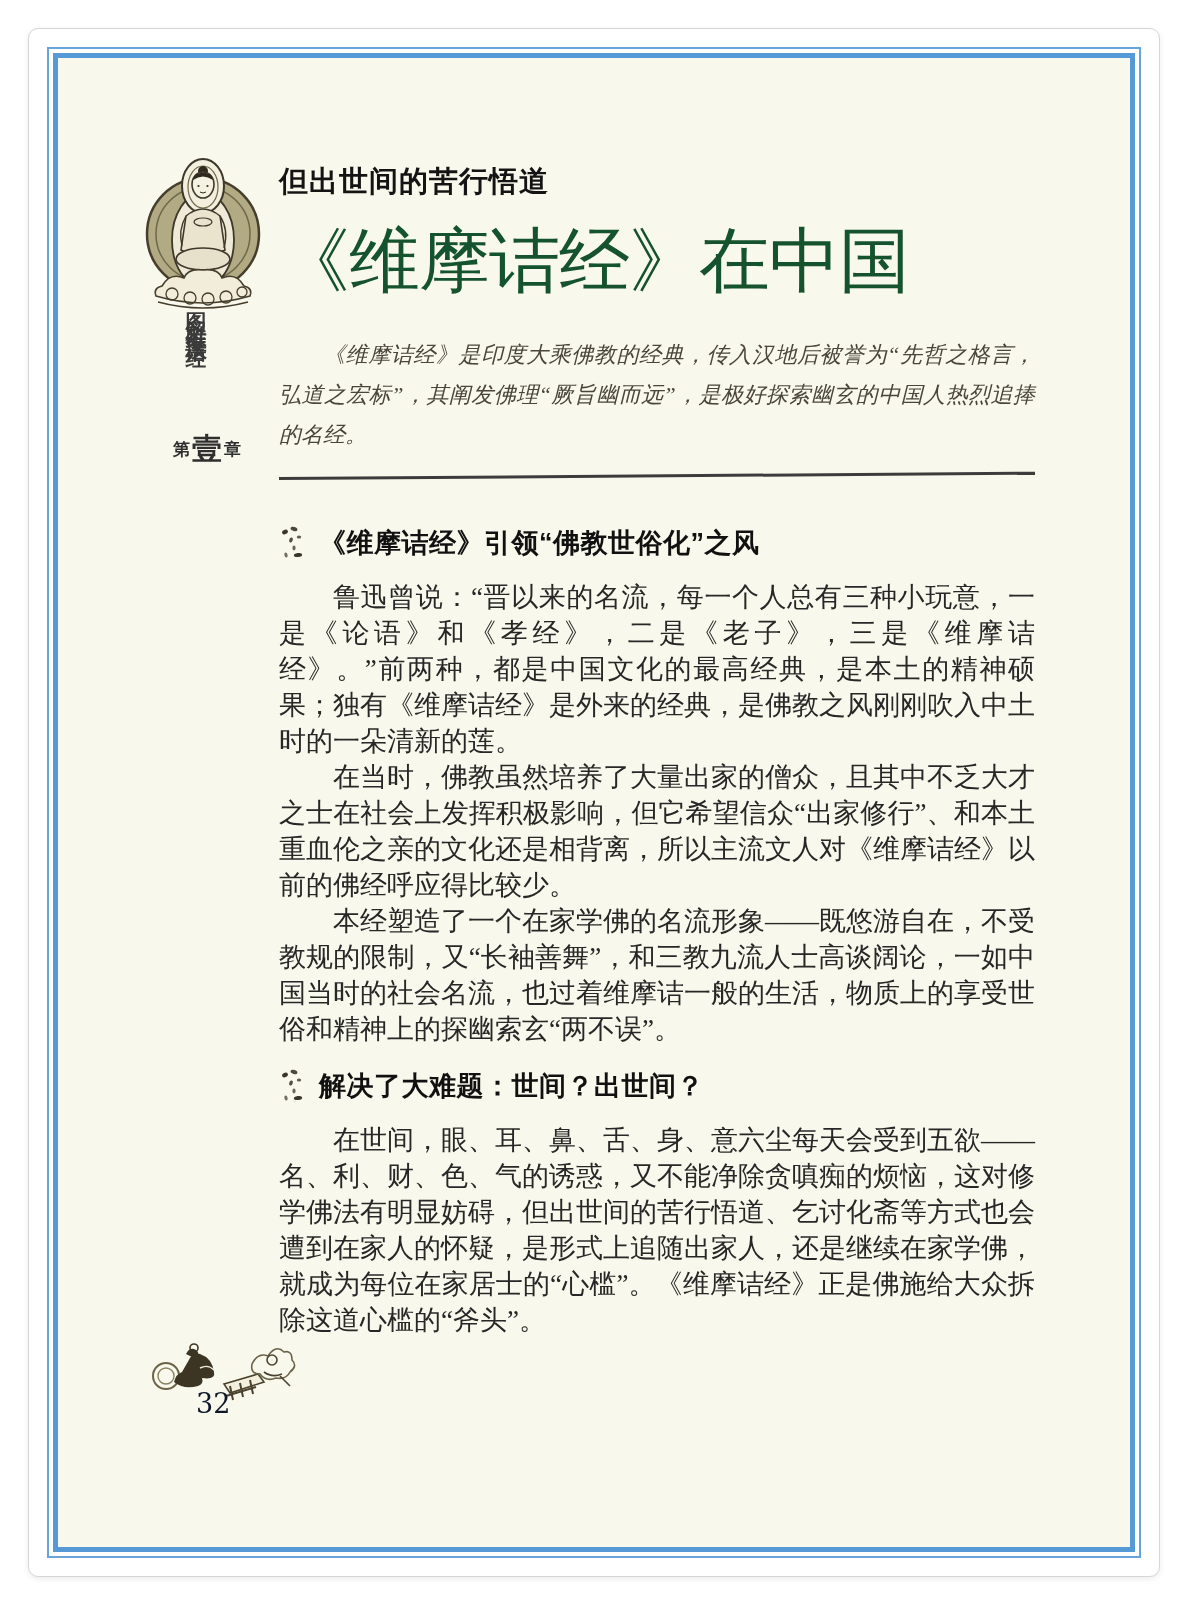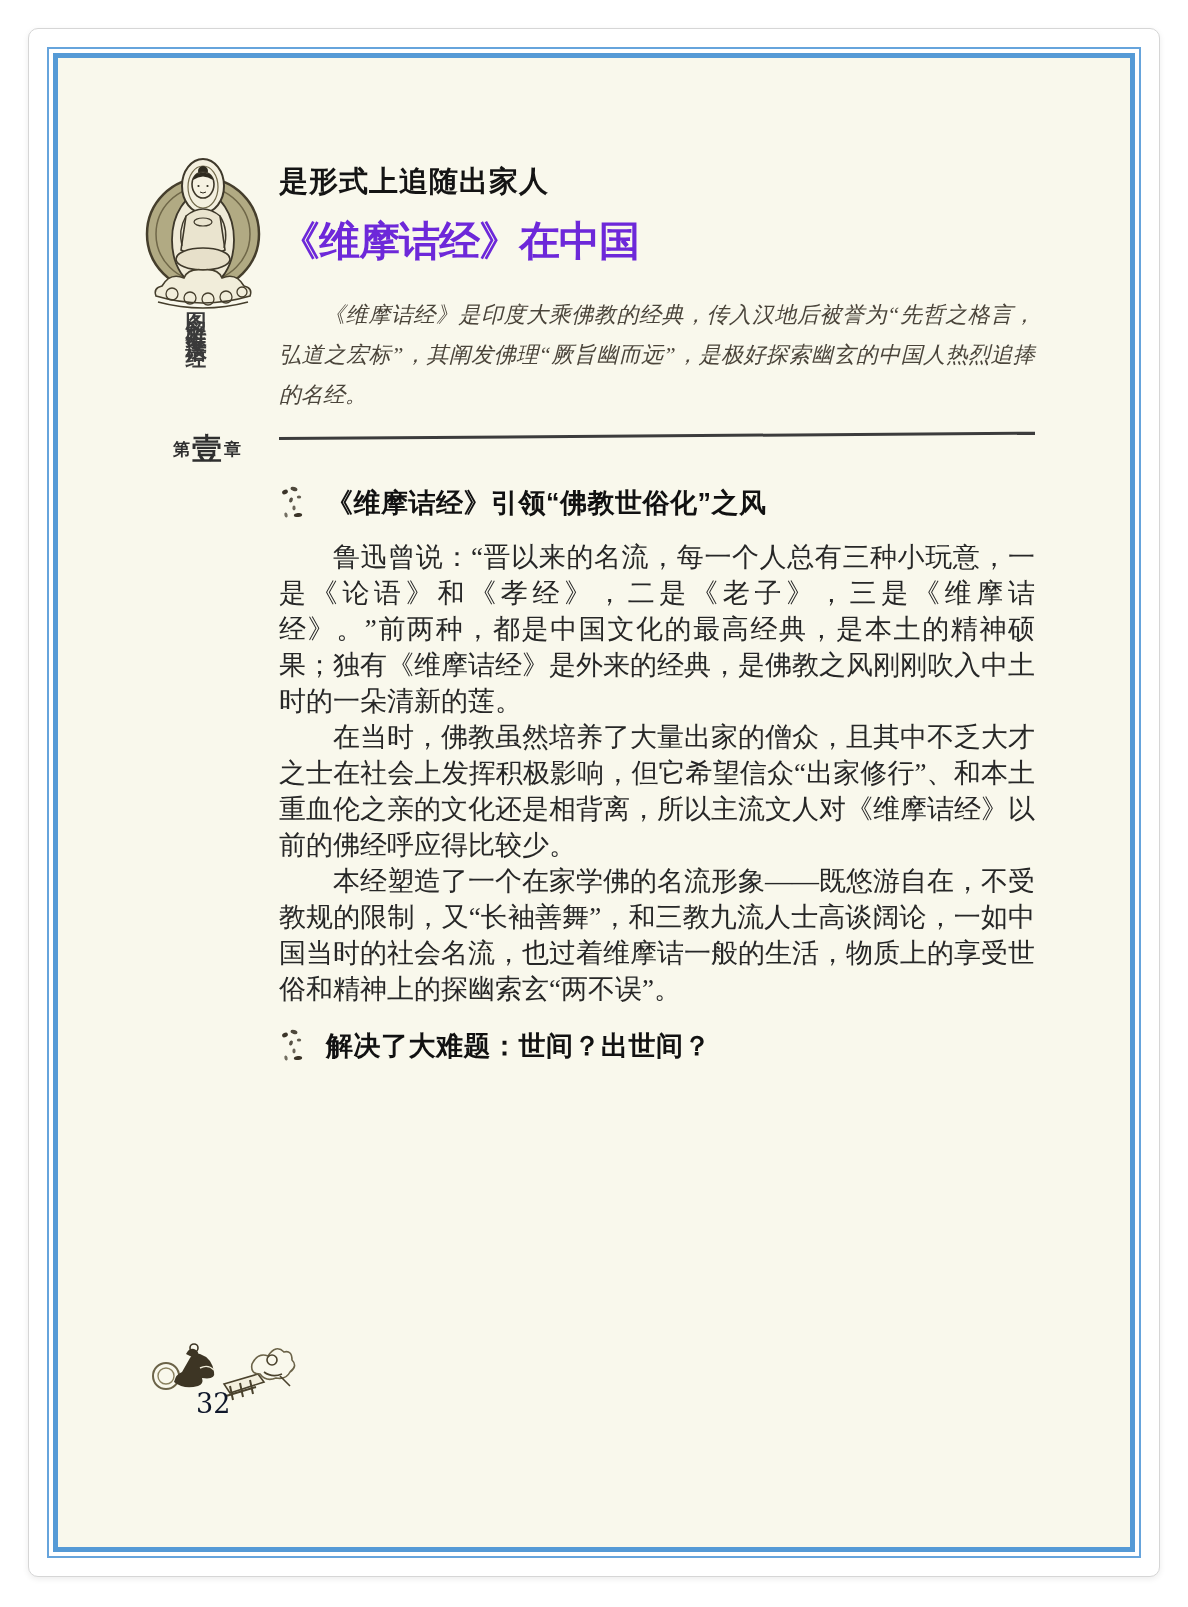--- a/index.html
+++ b/index.html
@@ -103,23 +103,23 @@
     font-family: "Liberation Sans", "DejaVu Sans", sans-serif;
     font-size: 29px;
     font-weight: 700;
     color: #141414;
     letter-spacing: 1px;
   }
 
   .main-title {
     margin-top: 12px;
     font-family: "Liberation Serif", "DejaVu Serif", serif;
-    font-size: 41px;
-    font-weight: 700;
-    color: #6d28d9;
+    font-size: 71px;
+    font-weight: 400;
+    color: #14532d;
     letter-spacing: -1px;
     white-space: nowrap;
   }
 
   .lede {
     margin-top: 26px;
     font-style: italic;
     font-size: 22px;
     line-height: 40px;
     color: #4a443a;
@@ -134,21 +134,21 @@
     background: #3c3c3c;
     transform: rotate(-0.4deg);
     transform-origin: left center;
   }
 
   .section { margin-top: 0; }
 
   .section-heading {
     display: flex;
     align-items: flex-start;
-    gap: 20px;
+    gap: 13px;
     margin-top: 46px;
     margin-bottom: 15px;
   }
   .section-2 .section-heading { margin-top: 22px; }
 
   .heading-mark { flex: 0 0 auto; margin-top: -2px; }
 
   .heading-text {
     font-family: "Liberation Sans", "DejaVu Sans", sans-serif;
     font-size: 27px;
@@ -206,21 +206,21 @@
       <div class="book-title-vertical">图解维摩诘经</div>
 
       <div class="chapter-block">
         <span class="small">第</span>
         <span class="big">壹</span>
         <span class="small">章</span>
       </div>
 
       <div class="main-col">
 
-        <div class="kicker">是形式上追随出家人</div>
+        <div class="kicker">但出世间的苦行悟道</div>
         <h1 class="main-title">《维摩诘经》在中国</h1>
         <p class="lede">《维摩诘经》是印度大乘佛教的经典，传入汉地后被誉为“先哲之格言，弘道之宏标”，其阐发佛理“厥旨幽而远”，是极好探索幽玄的中国人热烈追捧的名经。</p>
         <div class="divider"></div>
 
         <div class="section section-1">
           <div class="section-heading">
             <span class="heading-mark">
               <svg width="27" height="36" viewBox="0 0 27 36">
                 <ellipse cx="6" cy="8" rx="3" ry="2.2" fill="#3b3428" transform="rotate(-25 6 8)"></ellipse>
                 <ellipse cx="15" cy="5" rx="3.5" ry="2" fill="#3b3428" opacity="0.9" transform="rotate(15 15 5)"></ellipse>
@@ -246,20 +246,21 @@
                 <ellipse cx="15" cy="5" rx="3.5" ry="2" fill="#3b3428" opacity="0.9" transform="rotate(15 15 5)"></ellipse>
                 <ellipse cx="20" cy="13" rx="2.2" ry="1.6" fill="#3b3428" opacity="0.8"></ellipse>
                 <ellipse cx="12" cy="16" rx="1.8" ry="2.6" fill="#3b3428" opacity="0.85" transform="rotate(20 12 16)"></ellipse>
                 <ellipse cx="15" cy="24" rx="1.6" ry="2.4" fill="#3b3428" opacity="0.75"></ellipse>
                 <ellipse cx="19" cy="31" rx="4.2" ry="2" fill="#3b3428" transform="rotate(-8 19 31)"></ellipse>
                 <ellipse cx="7" cy="31" rx="1.6" ry="2.6" fill="#3b3428" opacity="0.7" transform="rotate(-15 7 31)"></ellipse>
               </svg>
             </span>
             <span class="heading-text">解决了大难题：世间？出世间？</span>
           </div>
+          <p class="body-para">在世间，眼、耳、鼻、舌、身、意六尘每天会受到五欲——名、利、财、色、气的诱惑，又不能净除贪嗔痴的烦恼，这对修学佛法有明显妨碍，但出世间的苦行悟道、乞讨化斋等方式也会遭到在家人的怀疑，是形式上追随出家人，还是继续在家学佛，就成为每位在家居士的“心槛”。《维摩诘经》正是佛施给大众拆除这道心槛的“斧头”。</p>
         </div>
 
       </div>
 
       <div class="footer-sketch-wrap">
         <svg width="190" height="85" viewBox="0 0 190 85">
           <circle cx="32" cy="52" r="13" fill="none" stroke="#6b6348" stroke-width="2"></circle>
           <circle cx="32" cy="52" r="8" fill="none" stroke="#8a815f" stroke-width="1.4"></circle>
           <path d="M40,58 q10,8 24,4 q6,-2 4,-8 q14,2 12,-6 q-2,-14 -14,-18 q-6,-2 -10,4 l-8,14 q-6,2 -8,10 Z" fill="#3d3524"></path>
           <path d="M52,30 q4,-8 10,-4 q5,4 0,9 Z" fill="#3d3524"></path>

